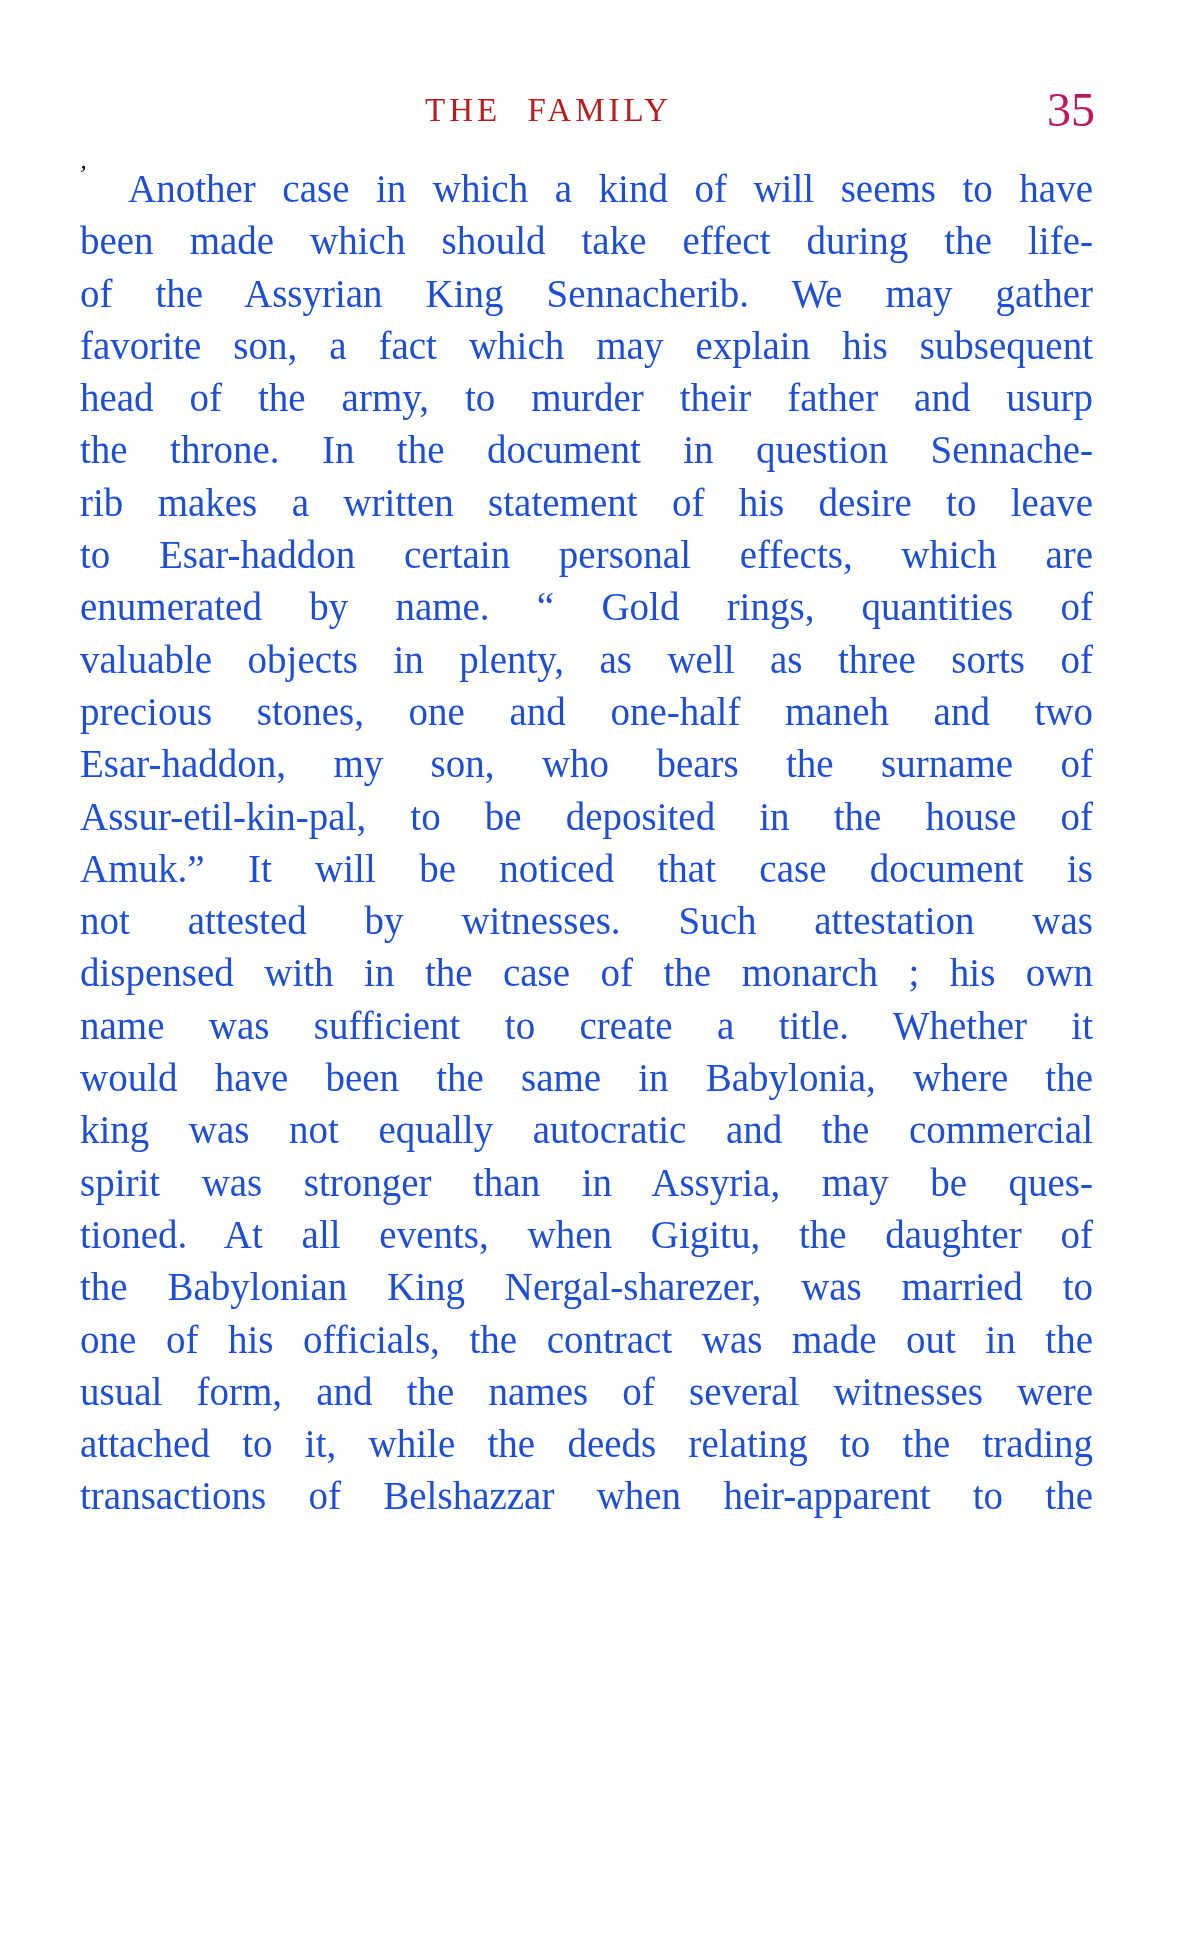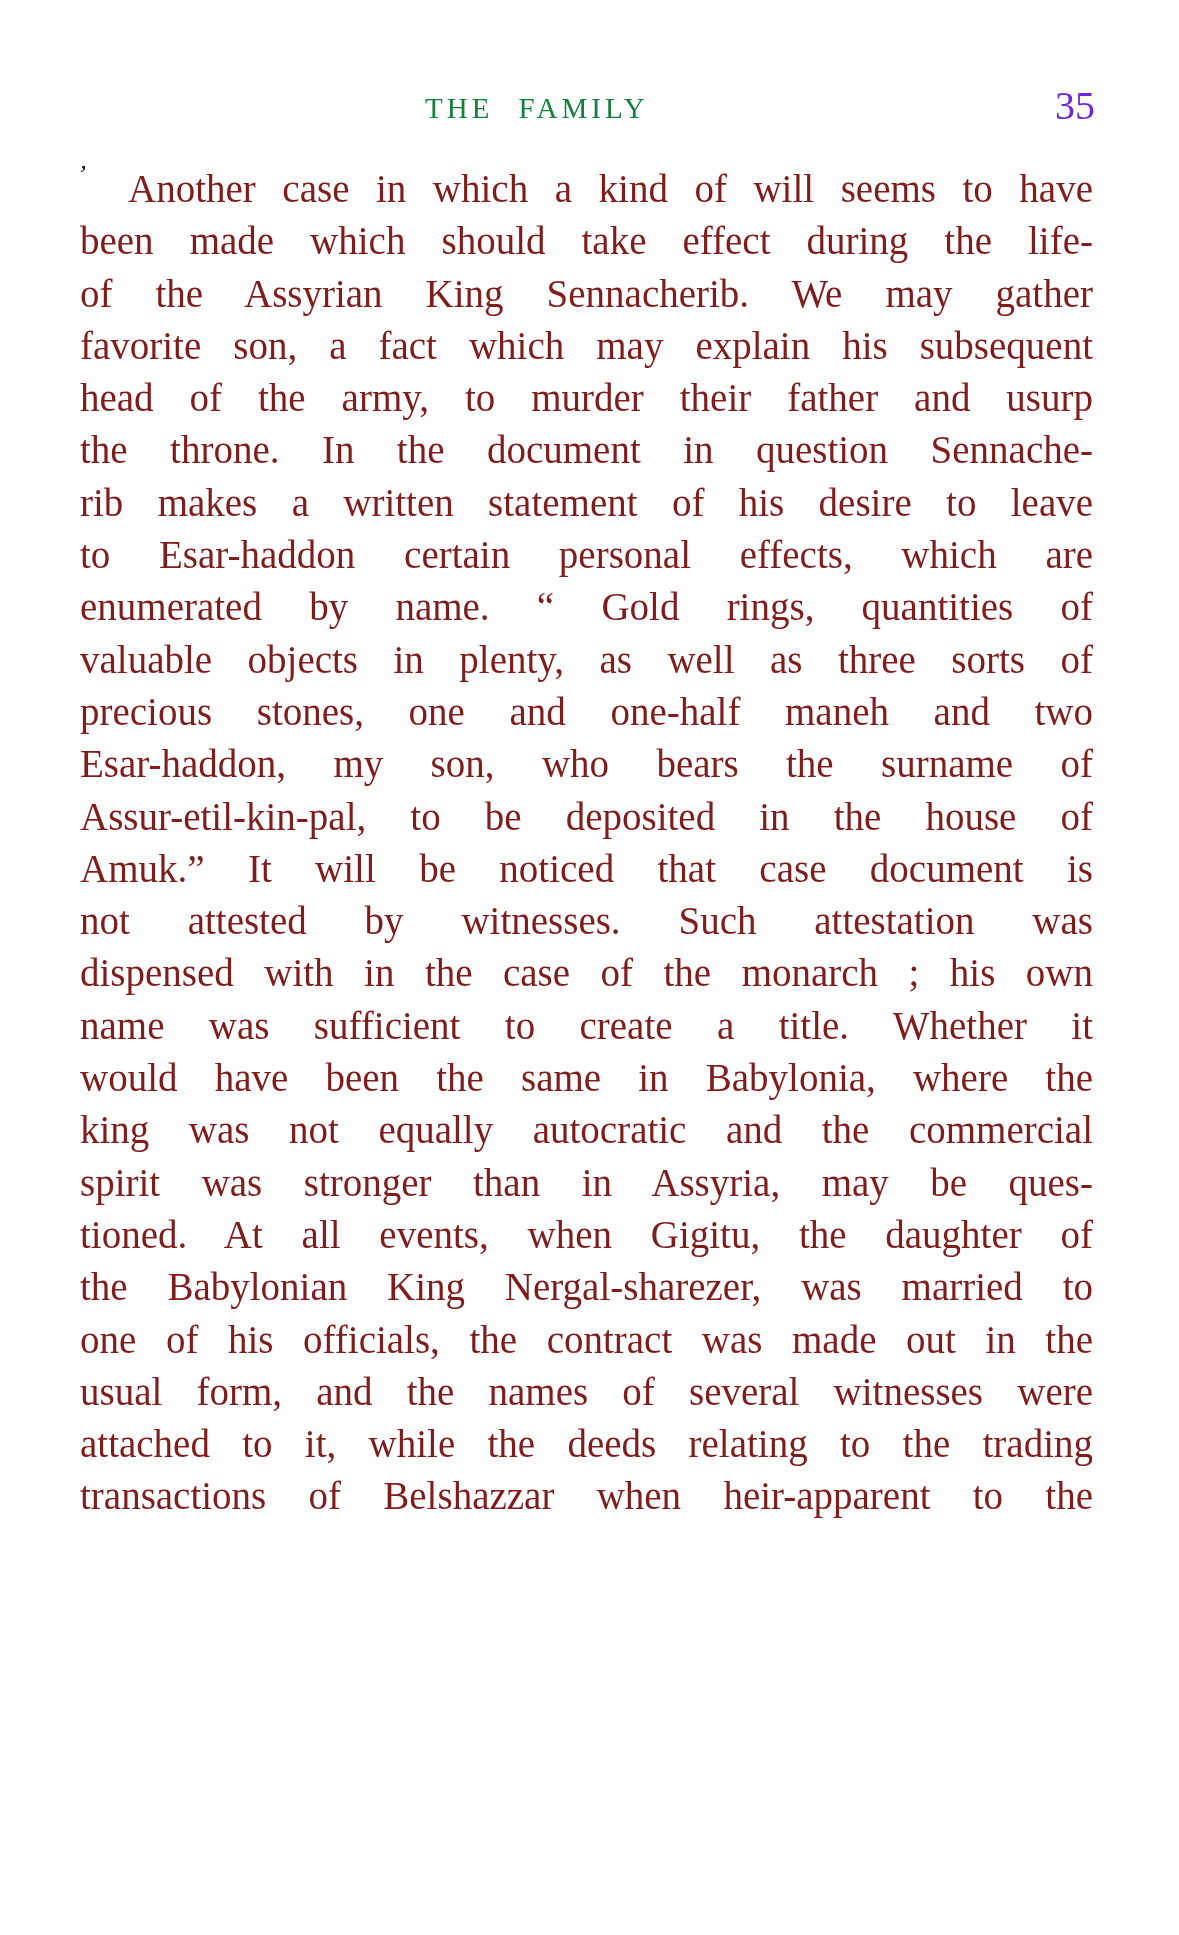--- a/index.html
+++ b/index.html
@@ -13,34 +13,34 @@
     height: 1935px;
     background: #ffffff;
     overflow: hidden;
     color: #070707;
     font-family: "Liberation Serif", "DejaVu Serif", serif;
   }
   .running-title {
     position: absolute;
     left: 425px;
     top: 92px;
-    font-size: 29px;
+    font-size: 33px;
     font-weight: 400;
     letter-spacing: 4px;
     word-spacing: 14px;
     white-space: nowrap;
-    color: #15803d;
+    color: #b91c1c;
   }
   .page-number {
     position: absolute;
     top: 86px;
     right: 84px;
-    font-size: 40px;
+    font-size: 48px;
     line-height: 1;
-    color: #6d28d9;
+    color: #be185d;
   }
   .stray-mark {
     position: absolute;
     left: 78px;
     top: 160px;
     font-size: 26px;
     color: #111;
     transform: rotate(8deg);
   }
   .body-text {
@@ -50,21 +50,21 @@
     width: 1013px;
   }
   .body-line {
     font-size: 39px;
     line-height: 52.3px;
     height: 52.3px;
     text-align: justify;
     text-align-last: justify;
     white-space: normal;
     overflow: hidden;
-    color: #7f1d1d;
+    color: #1d4ed8;
   }
   .body-line.indent-first {
     text-indent: 48px;
   }
 </style>
 </head>
 <body>
 
 <div class="page">
 

